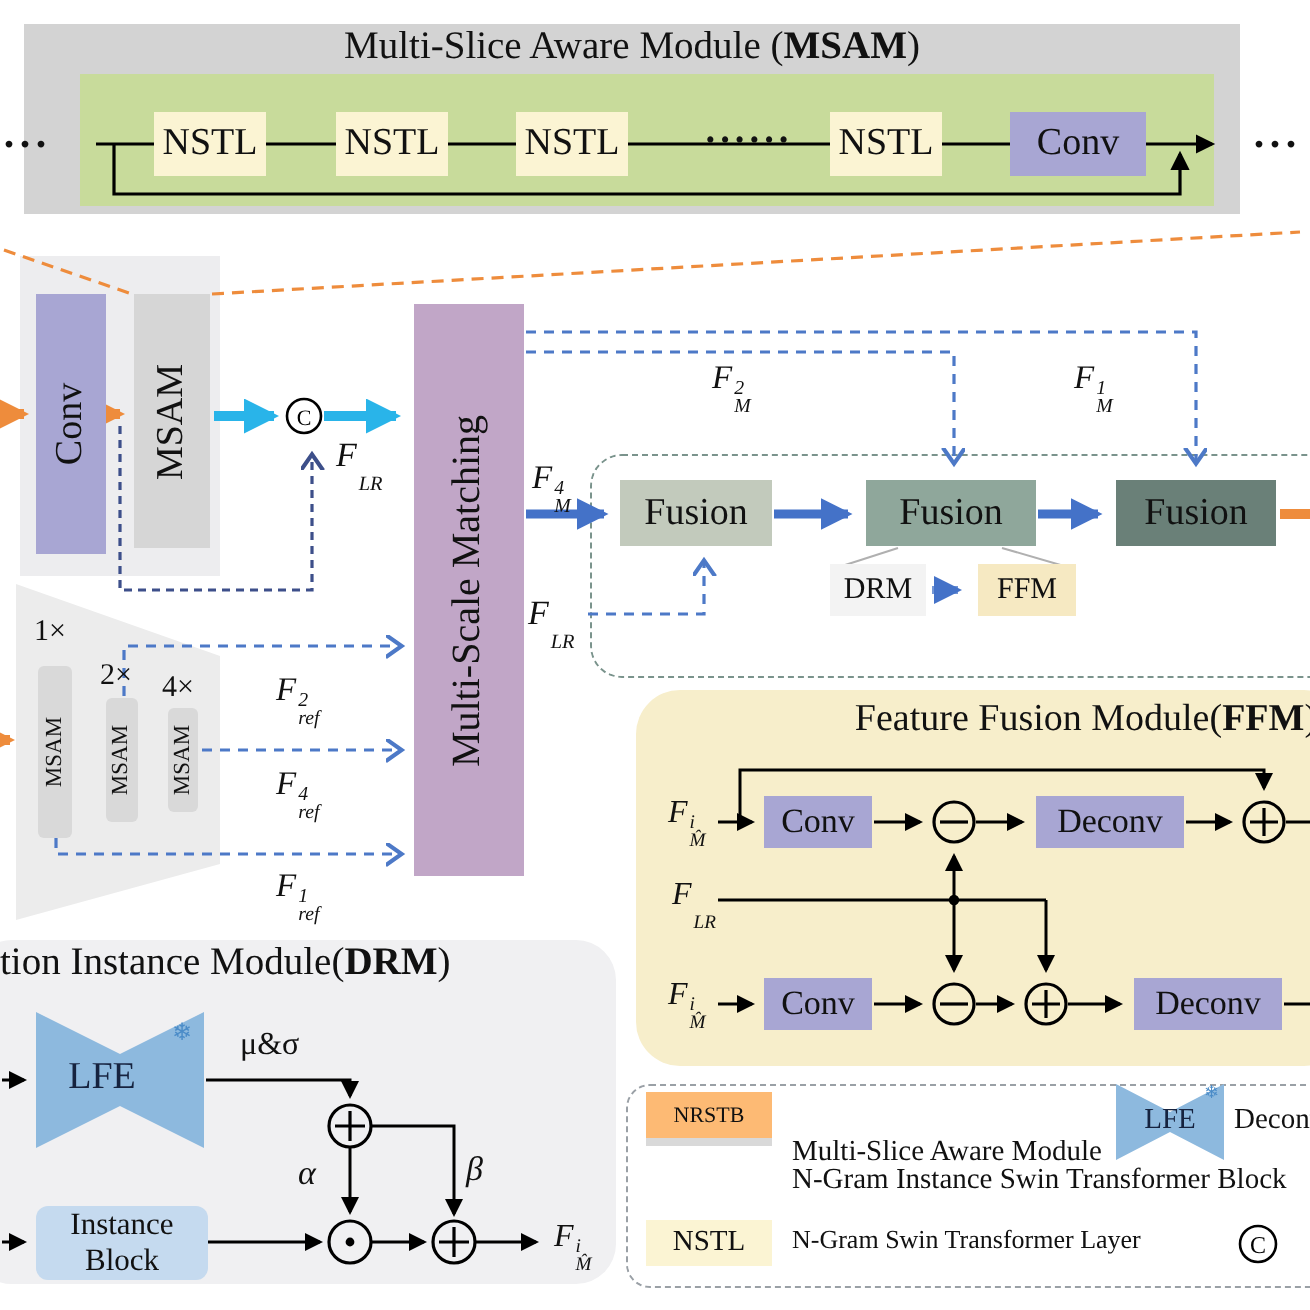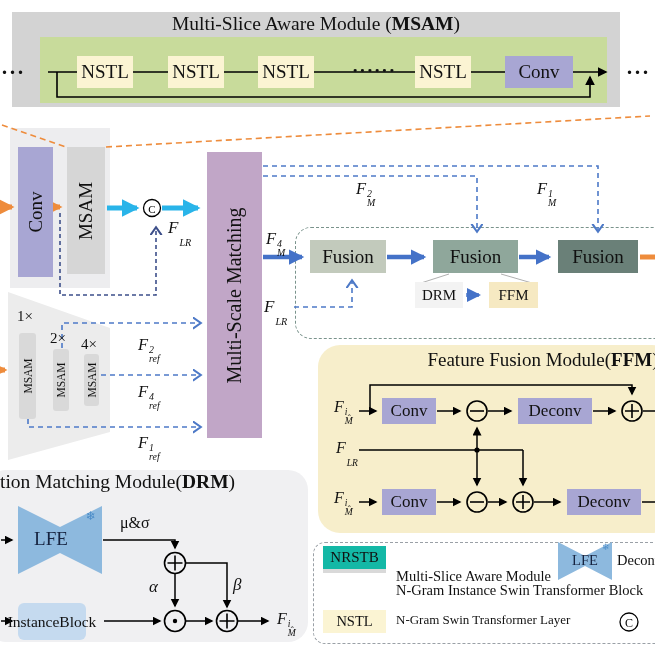--- a/index.html
+++ b/index.html
@@ -253,39 +253,39 @@
   <div class="lbl math" style="left:334px;top:489px;font-size:16px;"><span class="mb">F</span><span class="mstack">
         <span class="msup">i</span>
         <span class="msub">M̂</span>
       </span></div>
   <div class="chip" style="left:382px;top:398px;width:54px;height:26px;background:#a8a6d3;font-size:17px;">Conv</div>
   <div class="chip" style="left:518px;top:398px;width:74px;height:26px;background:#a8a6d3;font-size:17px;">Deconv</div>
   <div class="chip" style="left:382px;top:489px;width:54px;height:26px;background:#a8a6d3;font-size:17px;">Conv</div>
   <div class="chip" style="left:567px;top:489px;width:74px;height:26px;background:#a8a6d3;font-size:17px;">Deconv</div>
 
   <div class="lbl serif-title" style="left:0px;top:471px;font-size:19.5px;">
-    <span>tion Matching Module(</span><span class="b">DRM</span><span>)</span>
+    <span>tion Instance Module(</span><span class="b">DRM</span><span>)</span>
   </div>
   <div class="lbl" style="left:26px;top:528px;width:50px;text-align:center;font-size:19px;color:#16233f;z-index:2;">LFE</div>
   <div class="snow" style="left:86px;top:509px;font-size:12px;color:#4b8cc8;">❄</div>
   <div class="lbl" style="left:120px;top:514px;font-size:16px;">μ&amp;σ</div>
   <div class="lbl math" style="left:149px;top:577px;font-size:17px;">α</div>
   <div class="lbl math" style="left:233px;top:575px;font-size:17px;">β</div>
-  <div class="chip" style="left:18px;top:603px;width:68px;height:37px;background:#c5daef;border-radius:6px;font-size:15.5px;line-height:1.1;">
+  <div class="chip" style="left:18px;top:603px;width:86px;height:37px;background:#c5daef;border-radius:6px;font-size:15.5px;line-height:1.1;flex-direction:column;">
     <span>Instance</span>
     <span>Block</span>
   </div>
   <div class="lbl math" style="left:277px;top:610px;font-size:16px;"><span class="mb">F</span><span class="mstack">
         <span class="msup">i</span>
         <span class="msub">M̂</span>
       </span></div>
 
   <div class="chip" style="left:323px;top:550px;width:63px;height:23px;background:#d9d9d9;font-size:14.5px;">MSAM</div>
   <div class="lbl" style="left:396px;top:568px;font-size:14.5px;white-space:nowrap;">Multi-Slice Aware Module</div>
-  <div class="chip" style="left:323px;top:546px;width:63px;height:23px;background:#14b8a6;font-size:15px;">NRSTB</div>
+  <div class="chip" style="left:323px;top:546px;width:63px;height:23px;background:#fdba74;font-size:11px;">NRSTB</div>
   <div class="lbl" style="left:396px;top:582px;font-size:14.5px;white-space:nowrap;">N-Gram Instance Swin Transformer Block</div>
   <div class="chip" style="left:323px;top:610px;width:63px;height:23px;background:#fbf4d3;font-size:14.5px;">NSTL</div>
   <div class="lbl" style="left:396px;top:612px;font-size:13px;white-space:nowrap;">N-Gram Swin Transformer Layer</div>
   <div class="lbl" style="left:566px;top:552px;width:38px;text-align:center;font-size:14.5px;color:#16233f;">LFE</div>
   <div class="snow" style="left:602px;top:542px;font-size:9px;color:#4b8cc8;">❄</div>
   <div class="lbl" style="left:617px;top:552px;font-size:14.5px;white-space:nowrap;">Deconv</div>
 
 </div>
 
 </body></html>

